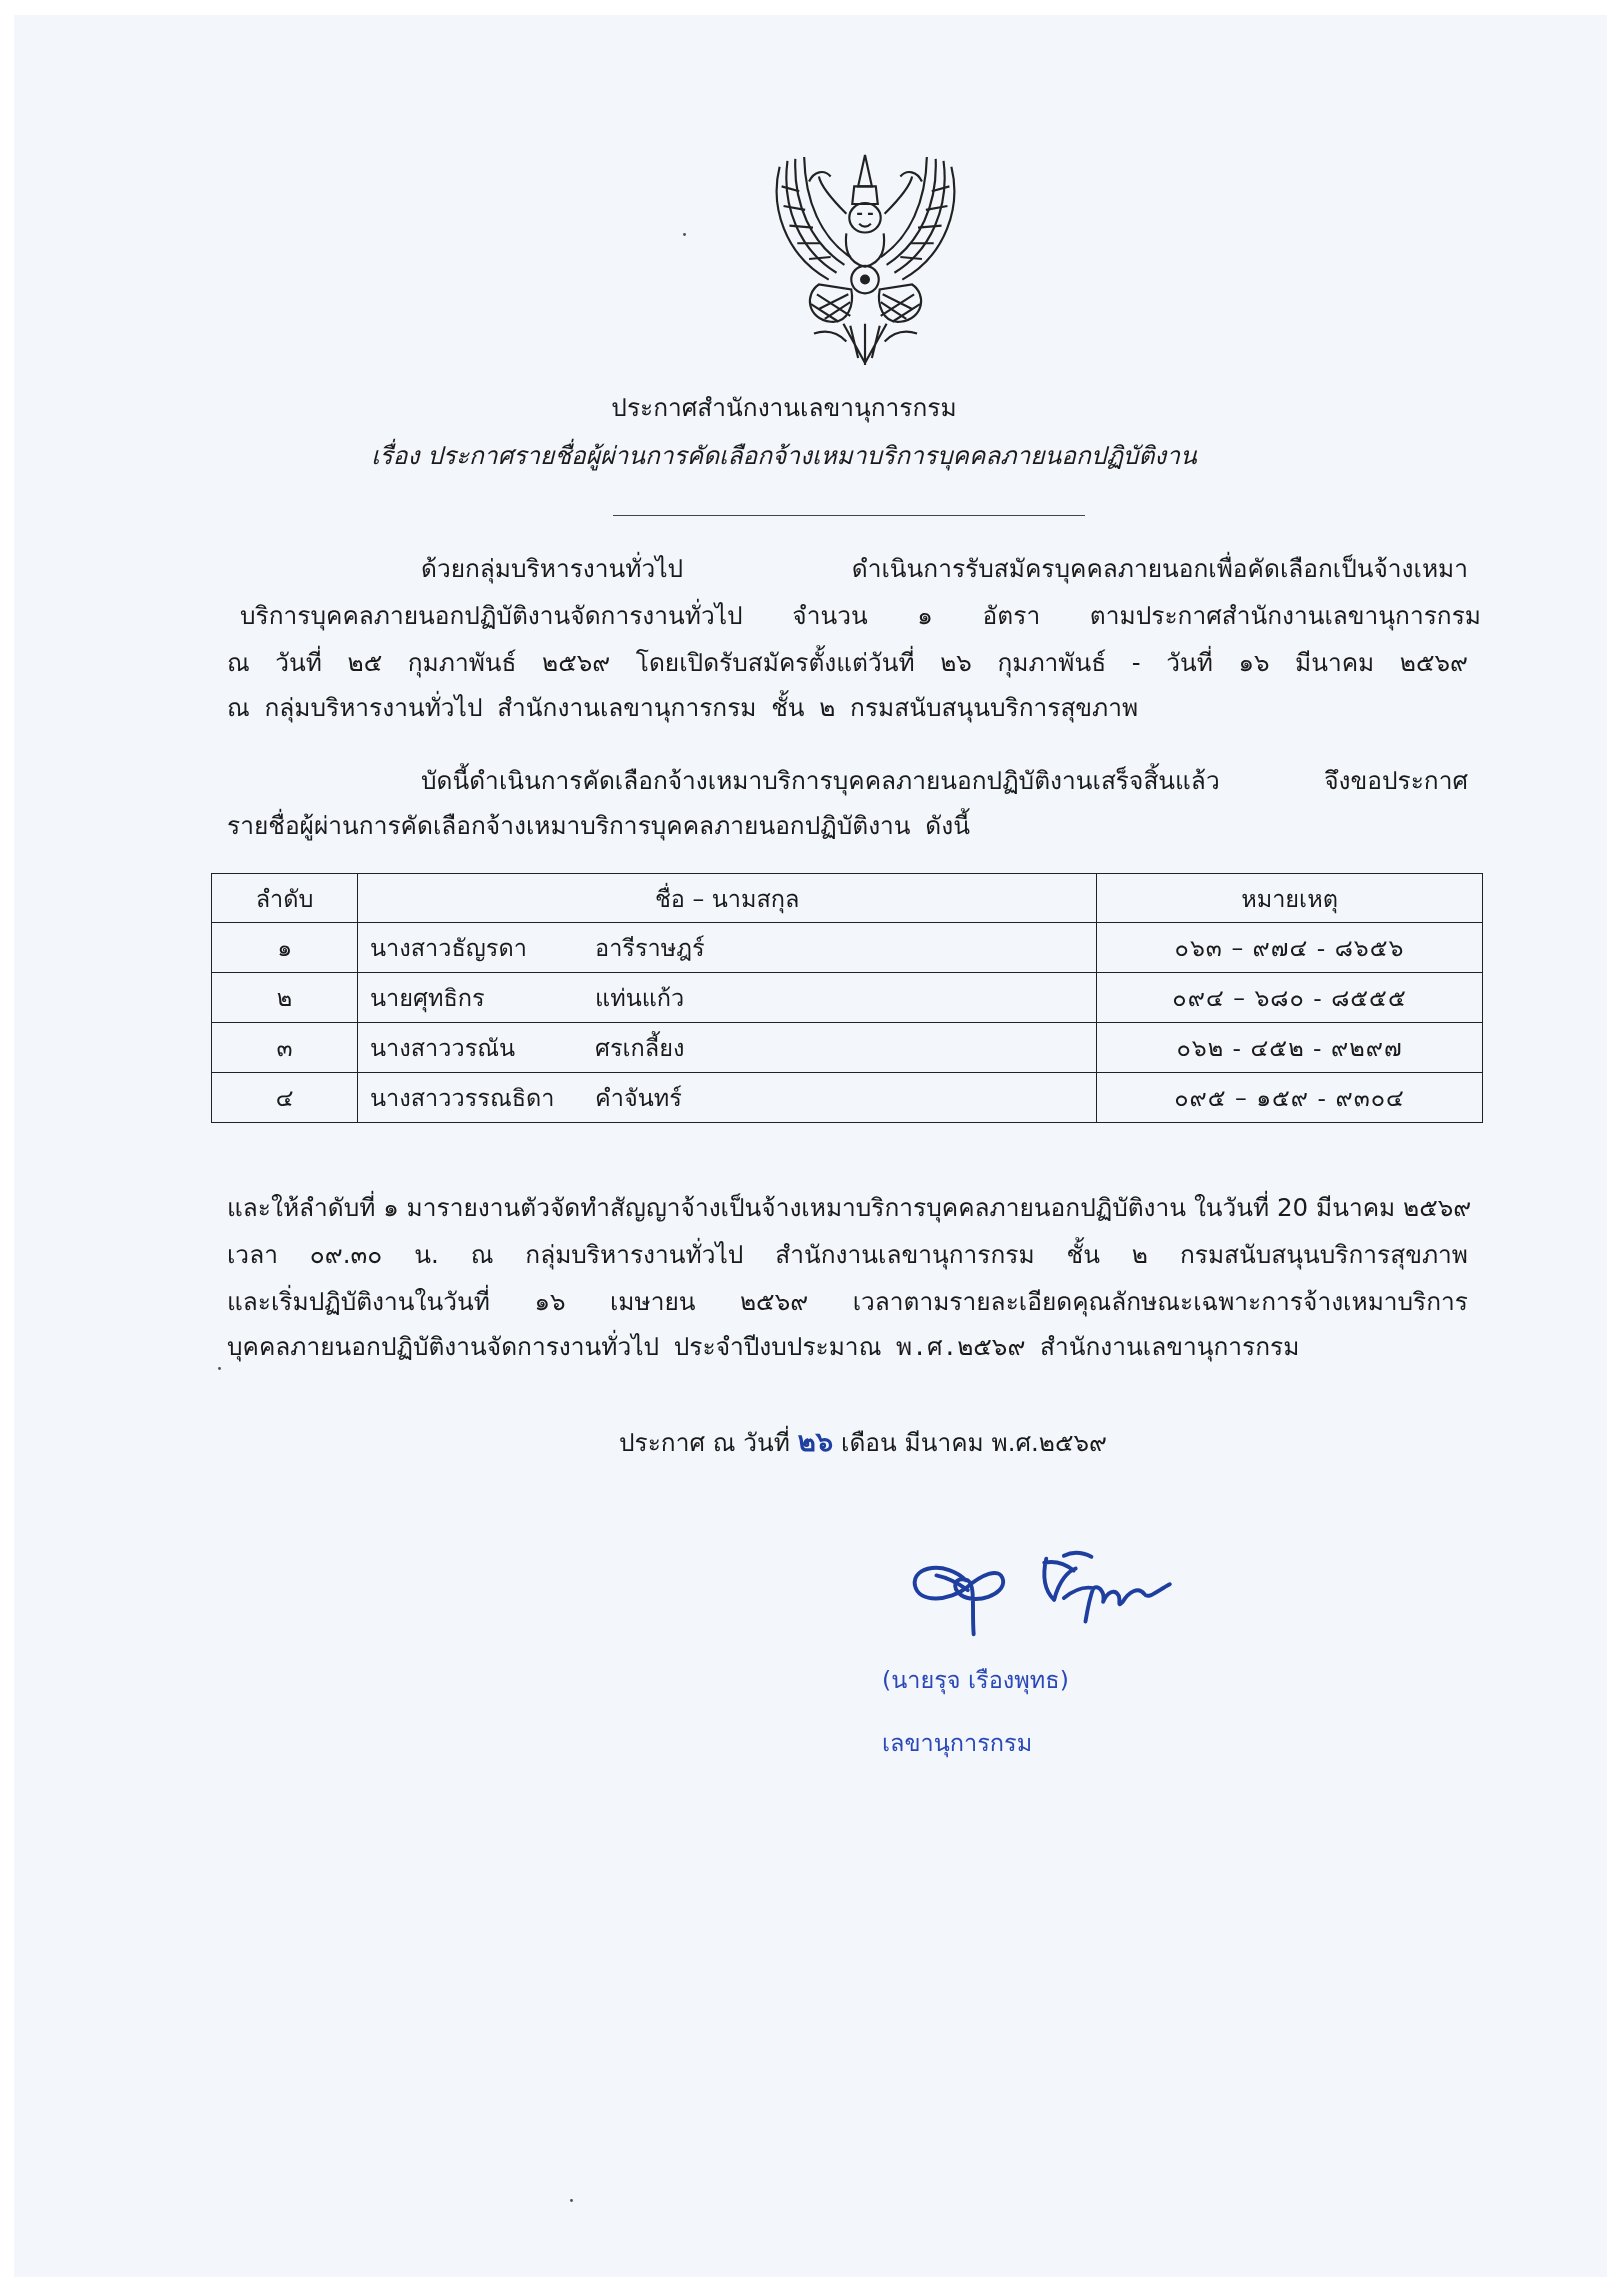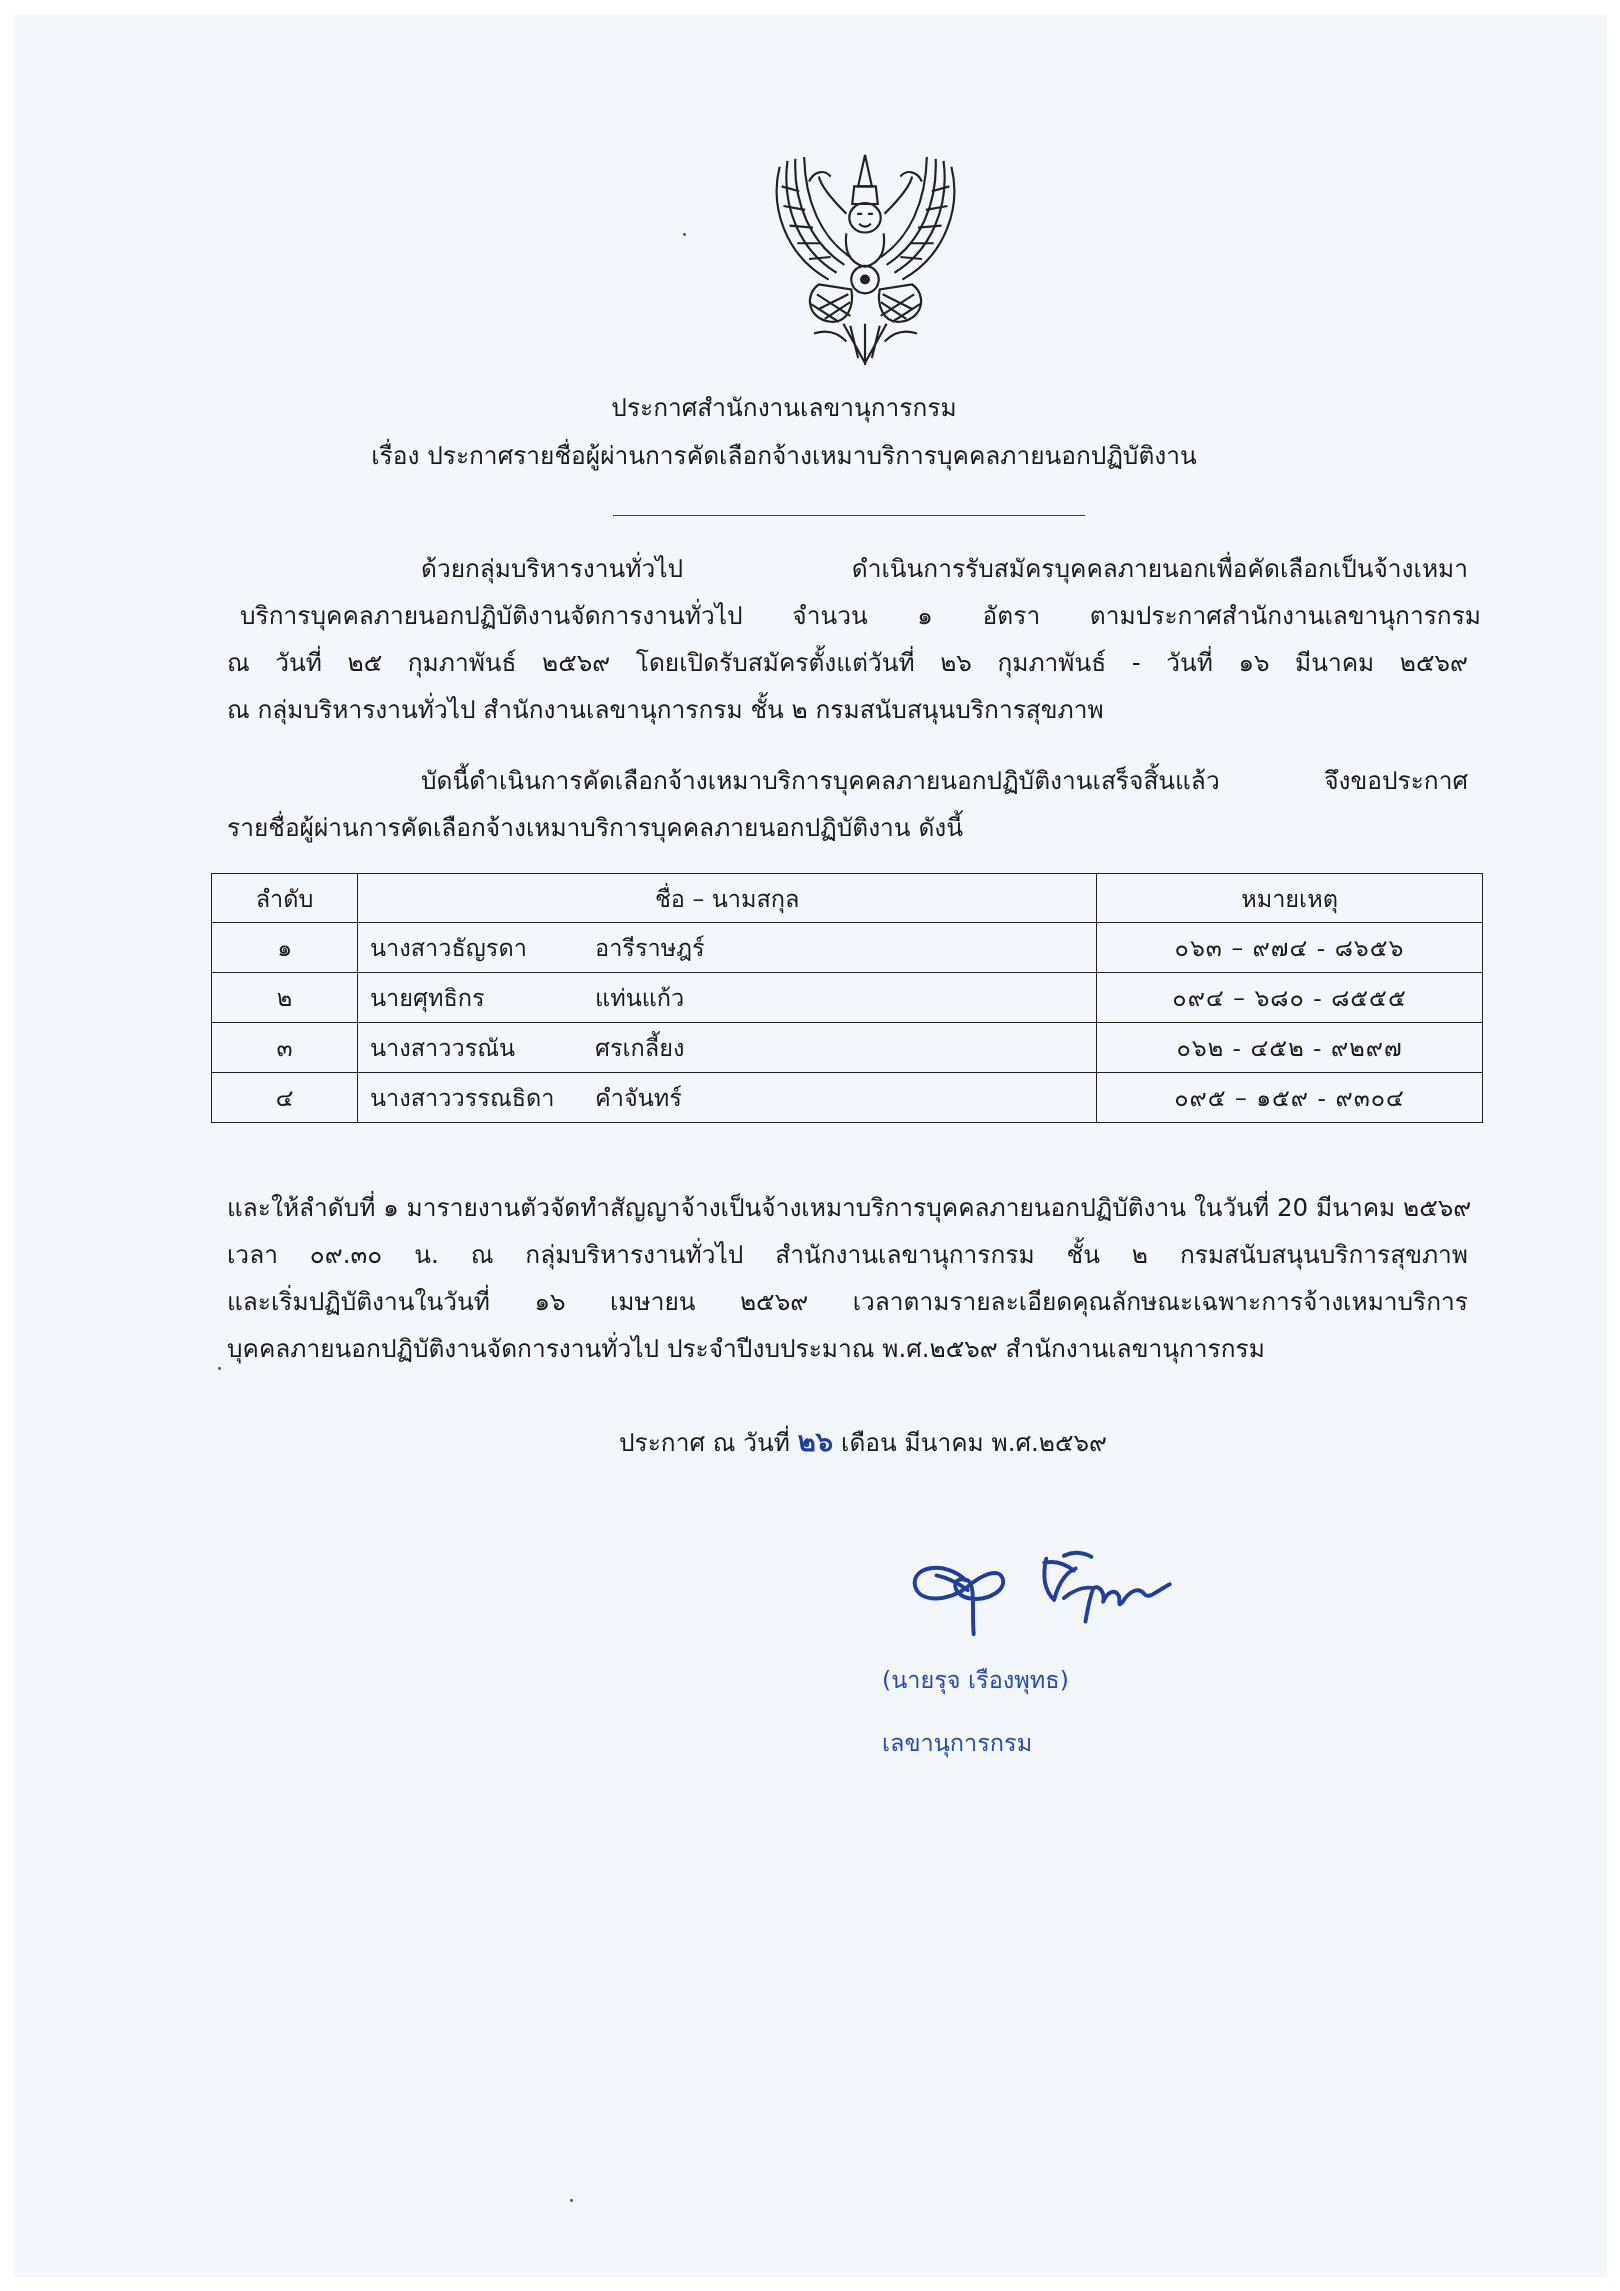--- a/index.html
+++ b/index.html
@@ -21,21 +21,21 @@
   }
   .separator {
     position: absolute; left: 613px; top: 515px; width: 472px; height: 0;
     border-top: 1.5px solid #444;
   }
   .line {
     position: absolute; left: 227px; width: 1241px; font-size: 24.5px;
     line-height: 35px; white-space: nowrap; text-align: justify;
     text-align-last: justify;
   }
-  .line.last { text-align-last: left; }
+  .line.last { text-align-last: left; font-family: Liberation Mono, monospace; }
   .line.indent { left: 421px; width: 1047px; }
   table.results {
     position: absolute; left: 211px; top: 873px; width: 1272px;
     border-collapse: collapse; font-size: 23.5px;
   }
   table.results th, table.results td {
     border: 1.6px solid #222; height: 49px; padding: 0 11.8px; white-space: nowrap;
   }
   table.results th { font-weight: normal; text-align: center; height: 48px; }
   table.results td.num { text-align: center; }
@@ -86,21 +86,21 @@
     <path d="M155 140 C170 150 167 175 143 178 C125 180 119 160 122 145 Z"></path>
     <path d="M58 150 L92 172 M60 165 L90 150 M66 175 L92 158 M52 160 L80 178"></path>
     <path d="M157 150 L123 172 M155 165 L125 150 M149 175 L123 158 M163 160 L135 178"></path>
 
     <path d="M85 180 L107 220 L129 180 M92 182 L100 215 M122 182 L114 215 M107 180 L107 222"></path>
     <path d="M55 190 C70 185 80 190 88 198 M160 190 C145 185 135 190 127 198"></path>
   </g>
 </svg>
 
 <div class="title-line" style="top:390px;">ประกาศสำนักงานเลขานุการกรม</div>
-<div class="title-line" style="top:438px;">เรื่อง ประกาศรายชื่อผู้ผ่านการคัดเลือกจ้างเหมาบริการบุคคลภายนอกปฏิบัติงาน</div>
+<div class="title-line" style="top:438px;font-style:italic;">เรื่อง ประกาศรายชื่อผู้ผ่านการคัดเลือกจ้างเหมาบริการบุคคลภายนอกปฏิบัติงาน</div>
 <div class="separator"></div>
 
 <div class="line indent" style="top:551px;">ด้วยกลุ่มบริหารงานทั่วไป ดำเนินการรับสมัครบุคคลภายนอกเพื่อคัดเลือกเป็นจ้างเหมา</div>
 <div class="line" style="top:598px;margin-left:13px;">บริการบุคคลภายนอกปฏิบัติงานจัดการงานทั่วไป จำนวน ๑ อัตรา ตามประกาศสำนักงานเลขานุการกรม</div>
 <div class="line" style="top:645px;">ณ วันที่ ๒๕ กุมภาพันธ์ ๒๕๖๙ โดยเปิดรับสมัครตั้งแต่วันที่ ๒๖ กุมภาพันธ์ - วันที่ ๑๖ มีนาคม ๒๕๖๙</div>
 <div class="line last" style="top:692px;">ณ กลุ่มบริหารงานทั่วไป  สำนักงานเลขานุการกรม ชั้น ๒ กรมสนับสนุนบริการสุขภาพ</div>
 
 <div class="line indent" style="top:763px;">บัดนี้ดำเนินการคัดเลือกจ้างเหมาบริการบุคคลภายนอกปฏิบัติงานเสร็จสิ้นแล้ว จึงขอประกาศ</div>
 <div class="line last" style="top:810px;">รายชื่อผู้ผ่านการคัดเลือกจ้างเหมาบริการบุคคลภายนอกปฏิบัติงาน ดังนี้</div>
 

